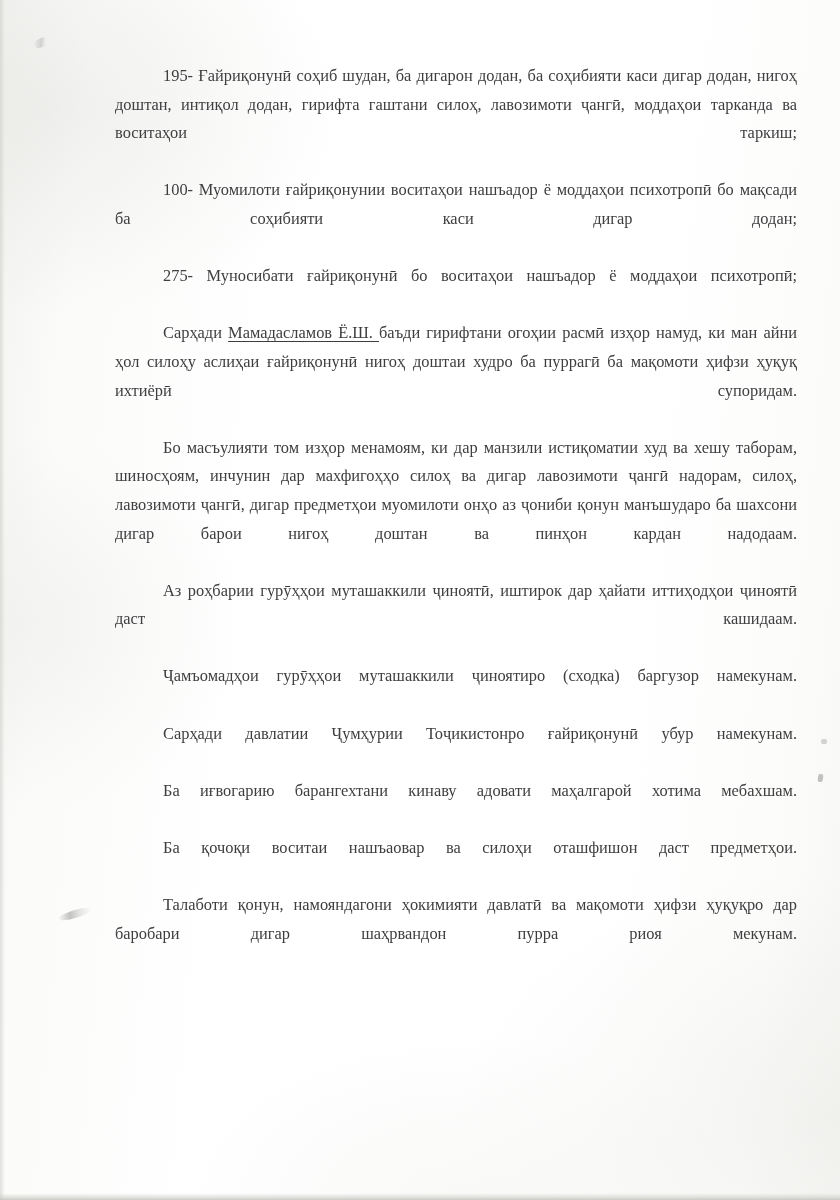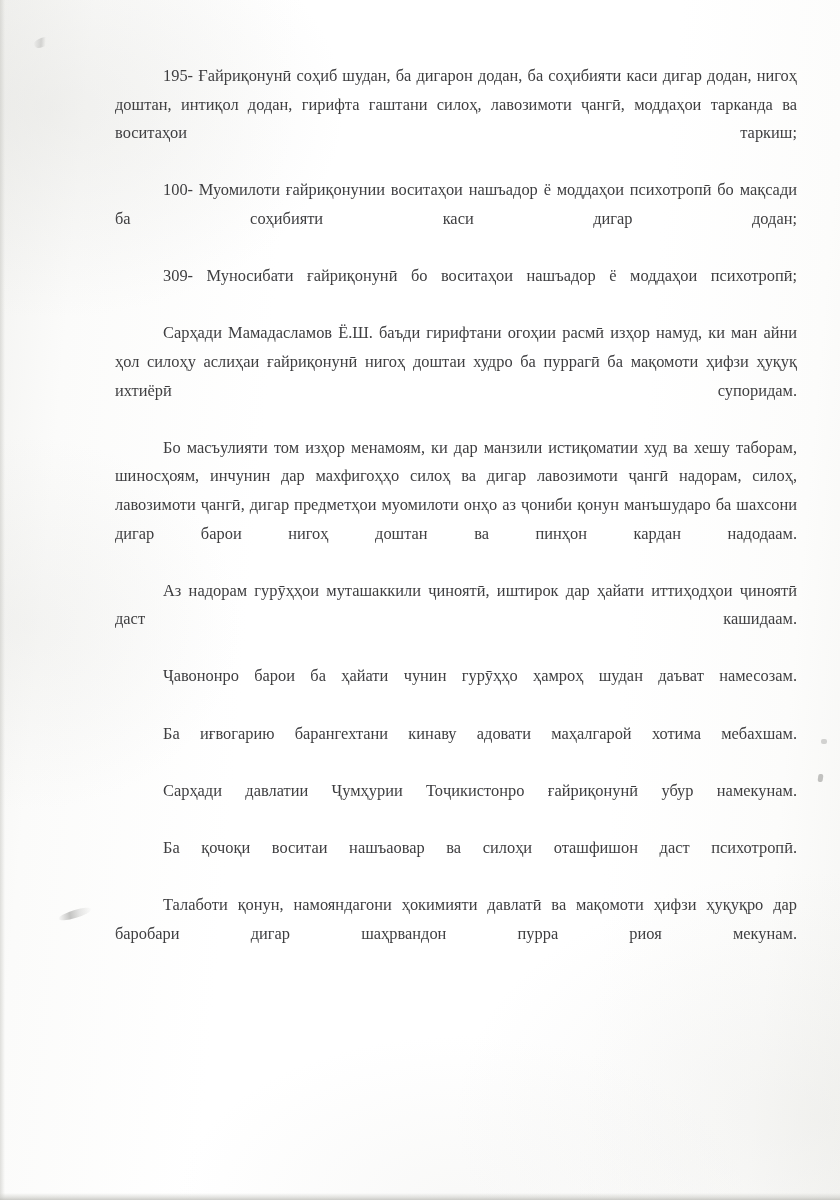--- a/index.html
+++ b/index.html
@@ -82,20 +82,21 @@
   }
 
   
   #text-body p::after {
     content: "";
     display: inline-block;
     width: 100%;
   }
 
   .uname {
+    text-decoration: underline;
     text-underline-offset: 2.5px;
     text-decoration-thickness: from-font;
   }
 
   
   .artifact {
     position: absolute;
     pointer-events: none;
   }
   #artifact-top-left {
@@ -151,36 +152,36 @@
   <div id="artifact-left-mid" class="artifact"></div>
   <div id="artifact-right-mid" class="artifact"></div>
   <div id="artifact-right-upper" class="artifact"></div>
 
   <div id="text-body">
 
     <p>195- Ғайриқонунӣ соҳиб шудан, ба дигарон додан, ба соҳибияти каси дигар додан, нигоҳ доштан, интиқол додан, гирифта гаштани силоҳ, лавозимоти ҷангӣ, моддаҳои тарканда ва воситаҳои таркиш;</p>
 
     <p>100- Муомилоти ғайриқонунии воситаҳои нашъадор ё моддаҳои психотропӣ бо мақсади ба соҳибияти каси дигар додан;</p>
 
-    <p>309- Муносибати ғайриқонунӣ бо воситаҳои нашъадор ё моддаҳои психотропӣ;</p>
+    <p>275- Муносибати ғайриқонунӣ бо воситаҳои нашъадор ё моддаҳои психотропӣ;</p>
 
 
 
 
     <p><span>Сарҳади </span><span class="uname">Мамадасламов Ё.Ш. </span><span>баъди гирифтани огоҳии расмӣ изҳор намуд, ки ман айни ҳол силоҳу аслиҳаи ғайриқонунӣ нигоҳ доштаи худро ба пуррагӣ ба мақомоти ҳифзи ҳуқуқ ихтиёрӣ супоридам.</span></p>
 
     <p>Бо масъулияти том изҳор менамоям, ки дар манзили истиқоматии худ ва хешу таборам, шиносҳоям, инчунин дар махфигоҳҳо силоҳ ва дигар лавозимоти ҷангӣ надорам, силоҳ, лавозимоти ҷангӣ, дигар предметҳои муомилоти онҳо аз ҷониби қонун манъшударо ба шахсони дигар барои нигоҳ доштан ва пинҳон кардан надодаам.</p>
 
-    <p>Аз надорам гурӯҳҳои муташаккили ҷиноятӣ, иштирок дар ҳайати иттиҳодҳои ҷиноятӣ даст кашидаам.</p>
+    <p>Аз роҳбарии гурӯҳҳои муташаккили ҷиноятӣ, иштирок дар ҳайати иттиҳодҳои ҷиноятӣ даст кашидаам.</p>
+
+    <p>Ҷамъомадҳои гурӯҳҳои муташаккили ҷиноятиро (сходка) баргузор намекунам.</p>
 
 
-    <p>Ҷавононро барои ба ҳайати чунин гурӯҳҳо ҳамроҳ шудан даъват намесозам.</p>
+    <p>Сарҳади давлатии Ҷумҳурии Тоҷикистонро ғайриқонунӣ убур намекунам.</p>
 
     <p>Ба иғвогарию барангехтани кинаву адовати маҳалгарой хотима мебахшам.</p>
 
-    <p>Сарҳади давлатии Ҷумҳурии Тоҷикистонро ғайриқонунӣ убур намекунам.</p>
-
-    <p>Ба қочоқи воситаи нашъаовар ва силоҳи оташфишон даст психотропӣ.</p>
+    <p>Ба қочоқи воситаи нашъаовар ва силоҳи оташфишон даст предметҳои.</p>
 
     <p>Талаботи қонун, намояндагони ҳокимияти давлатӣ ва мақомоти ҳифзи ҳуқуқро дар баробари дигар шаҳрвандон пурра риоя мекунам.</p>
 
   </div>
 </div>
 
 </body></html>

